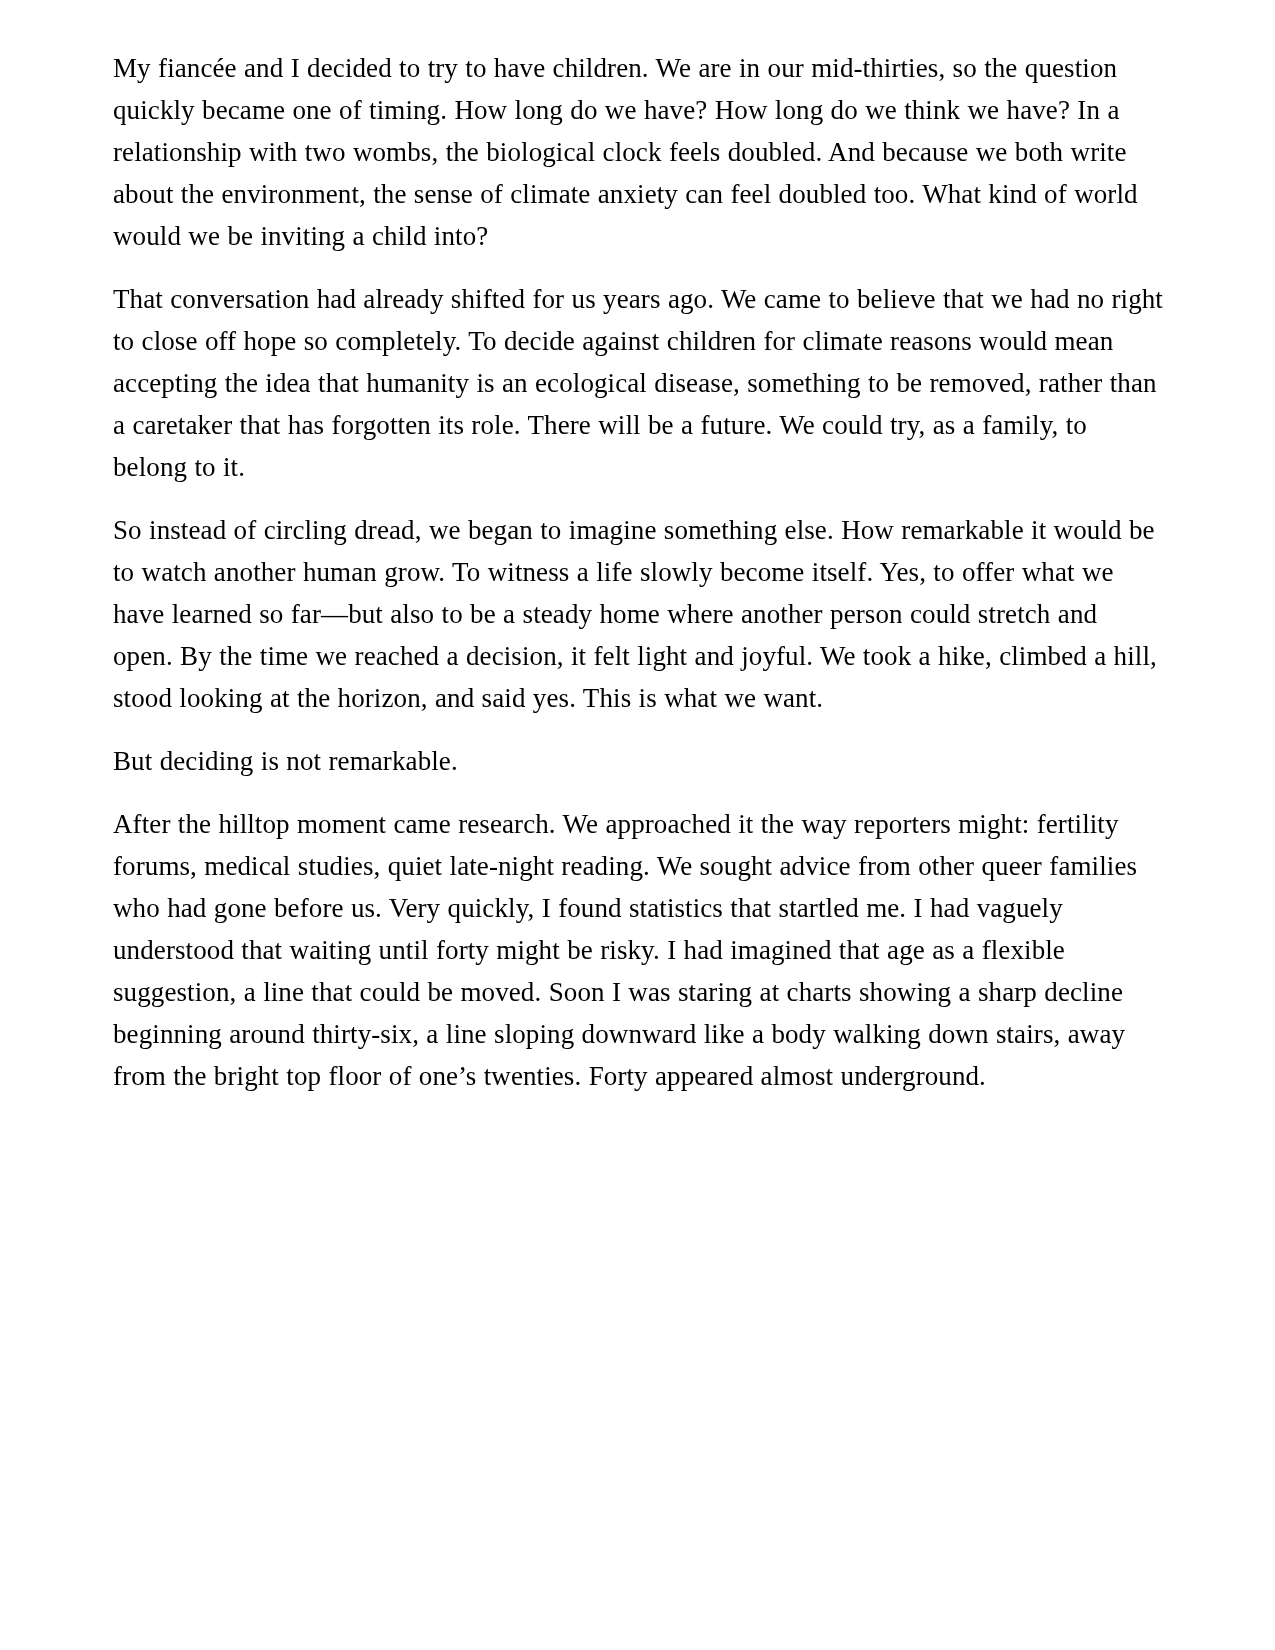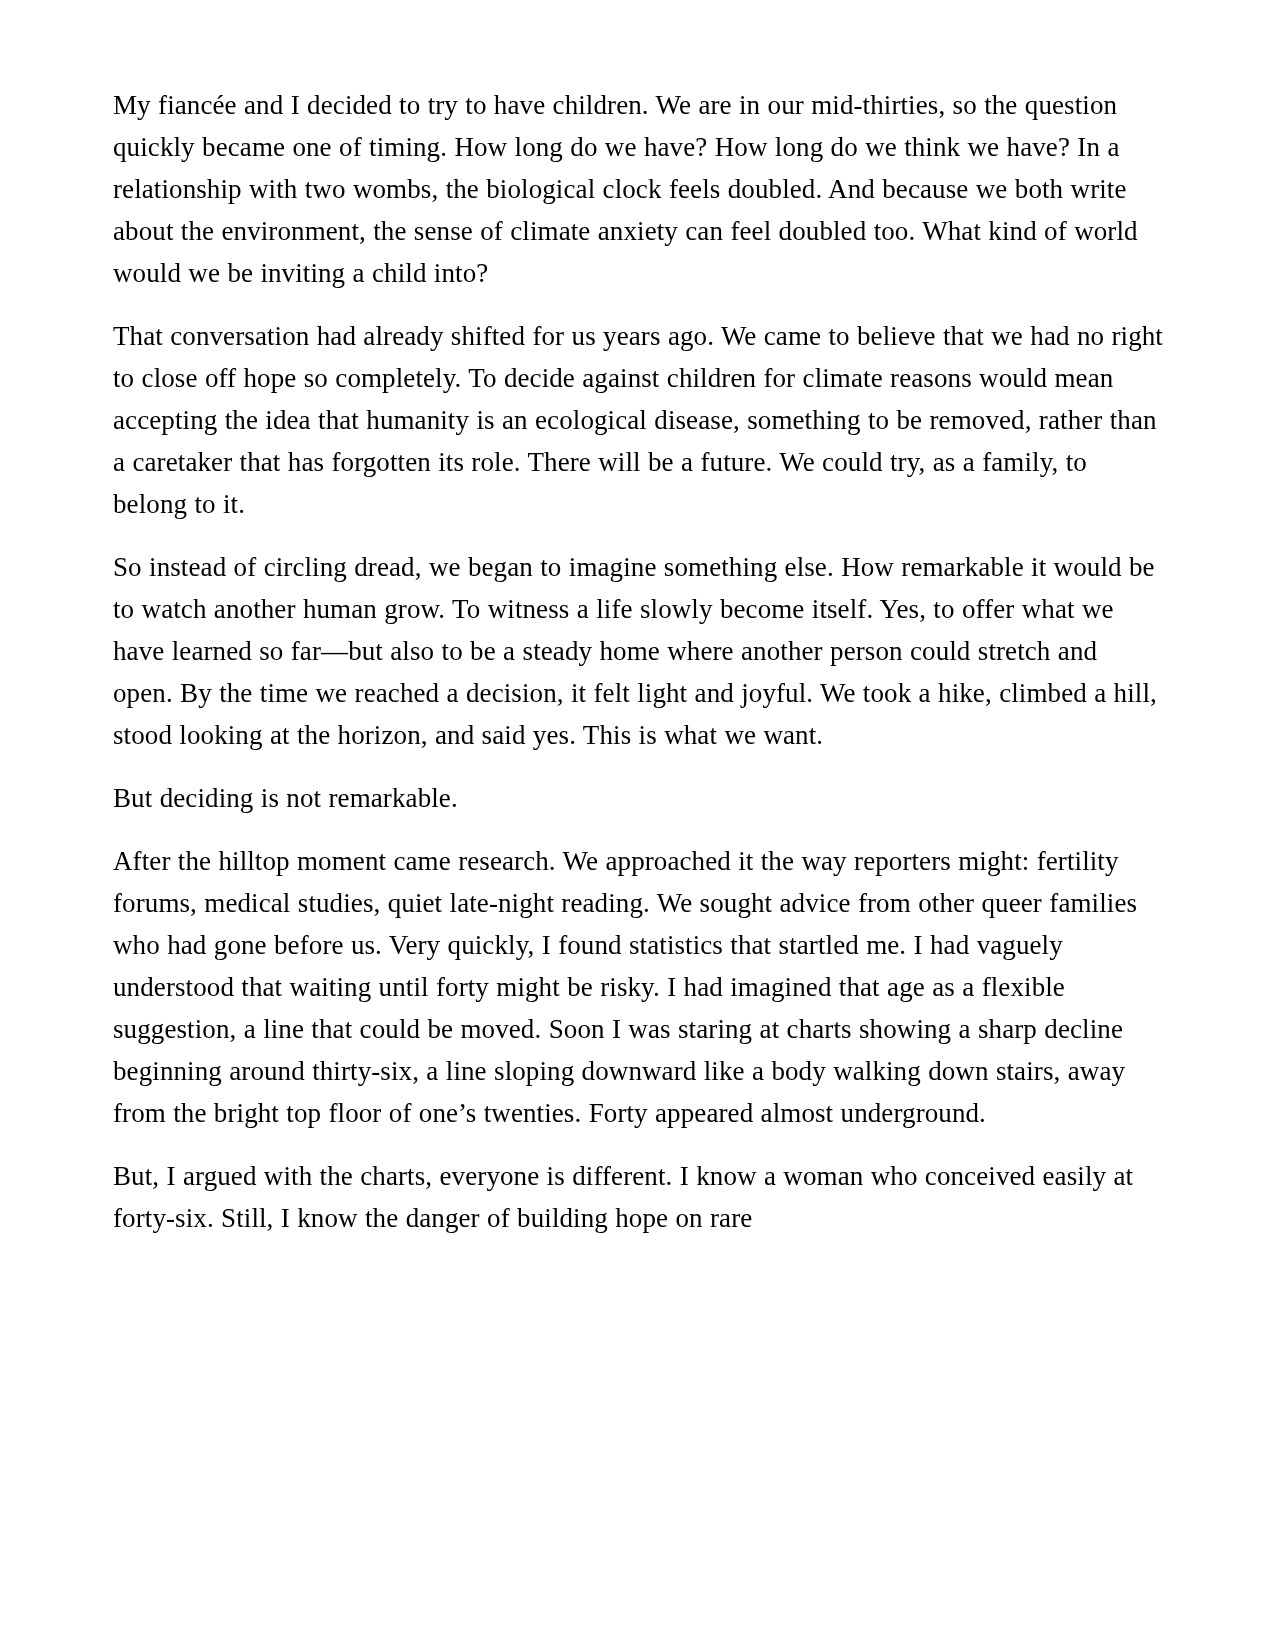--- a/index.html
+++ b/index.html
@@ -7,21 +7,21 @@
     padding: 0;
     background: #ffffff;
   }
   .page {
     position: relative;
     width: 1275px;
     height: 1650px;
     background: #ffffff;
     overflow: hidden;
     box-sizing: border-box;
-    padding: 84px 112px 0 113px;
+    padding: 47px 112px 0 113px;
     font-family: "Liberation Serif", "DejaVu Serif", serif;
     color: #000000;
   }
   .text-body p {
     margin: 0 0 21px 0;
     font-size: 27px;
     line-height: 42px;
     text-align: left;
     letter-spacing: 0.1px;
     word-spacing: 0.5px;
@@ -30,15 +30,14 @@
 </head>
 <body>
 
 <div class="page">
   <div class="text-body">
     <p>My fiancée and I decided to try to have children. We are in our mid-thirties, so the question quickly became one of timing. How long do we have? How long do we think we have? In a relationship with two wombs, the biological clock feels doubled. And because we both write about the environment, the sense of climate anxiety can feel doubled too. What kind of world would we be inviting a child into?</p>
     <p>That conversation had already shifted for us years ago. We came to believe that we had no right to close off hope so completely. To decide against children for climate reasons would mean accepting the idea that humanity is an ecological disease, something to be removed, rather than a caretaker that has forgotten its role. There will be a future. We could try, as a family, to belong to it.</p>
     <p>So instead of circling dread, we began to imagine something else. How remarkable it would be to watch another human grow. To witness a life slowly become itself. Yes, to offer what we have learned so far—but also to be a steady home where another person could stretch and open. By the time we reached a decision, it felt light and joyful. We took a hike, climbed a hill, stood looking at the horizon, and said yes. This is what we want.</p>
     <p>But deciding is not remarkable.</p>
     <p>After the hilltop moment came research. We approached it the way reporters might: fertility forums, medical studies, quiet late-night reading. We sought advice from other queer families who had gone before us. Very quickly, I found statistics that startled me. I had vaguely understood that waiting until forty might be risky. I had imagined that age as a flexible suggestion, a line that could be moved. Soon I was staring at charts showing a sharp decline beginning around thirty-six, a line sloping downward like a body walking down stairs, away from the bright top floor of one’s twenties. Forty appeared almost underground.</p>
-    <p>But, I argued with the charts, everyone is different. I know a woman who conceived easily at forty-six. Still, I know the danger of building hope on rare</p>
   </div>
 </div>
 
 </body></html>

